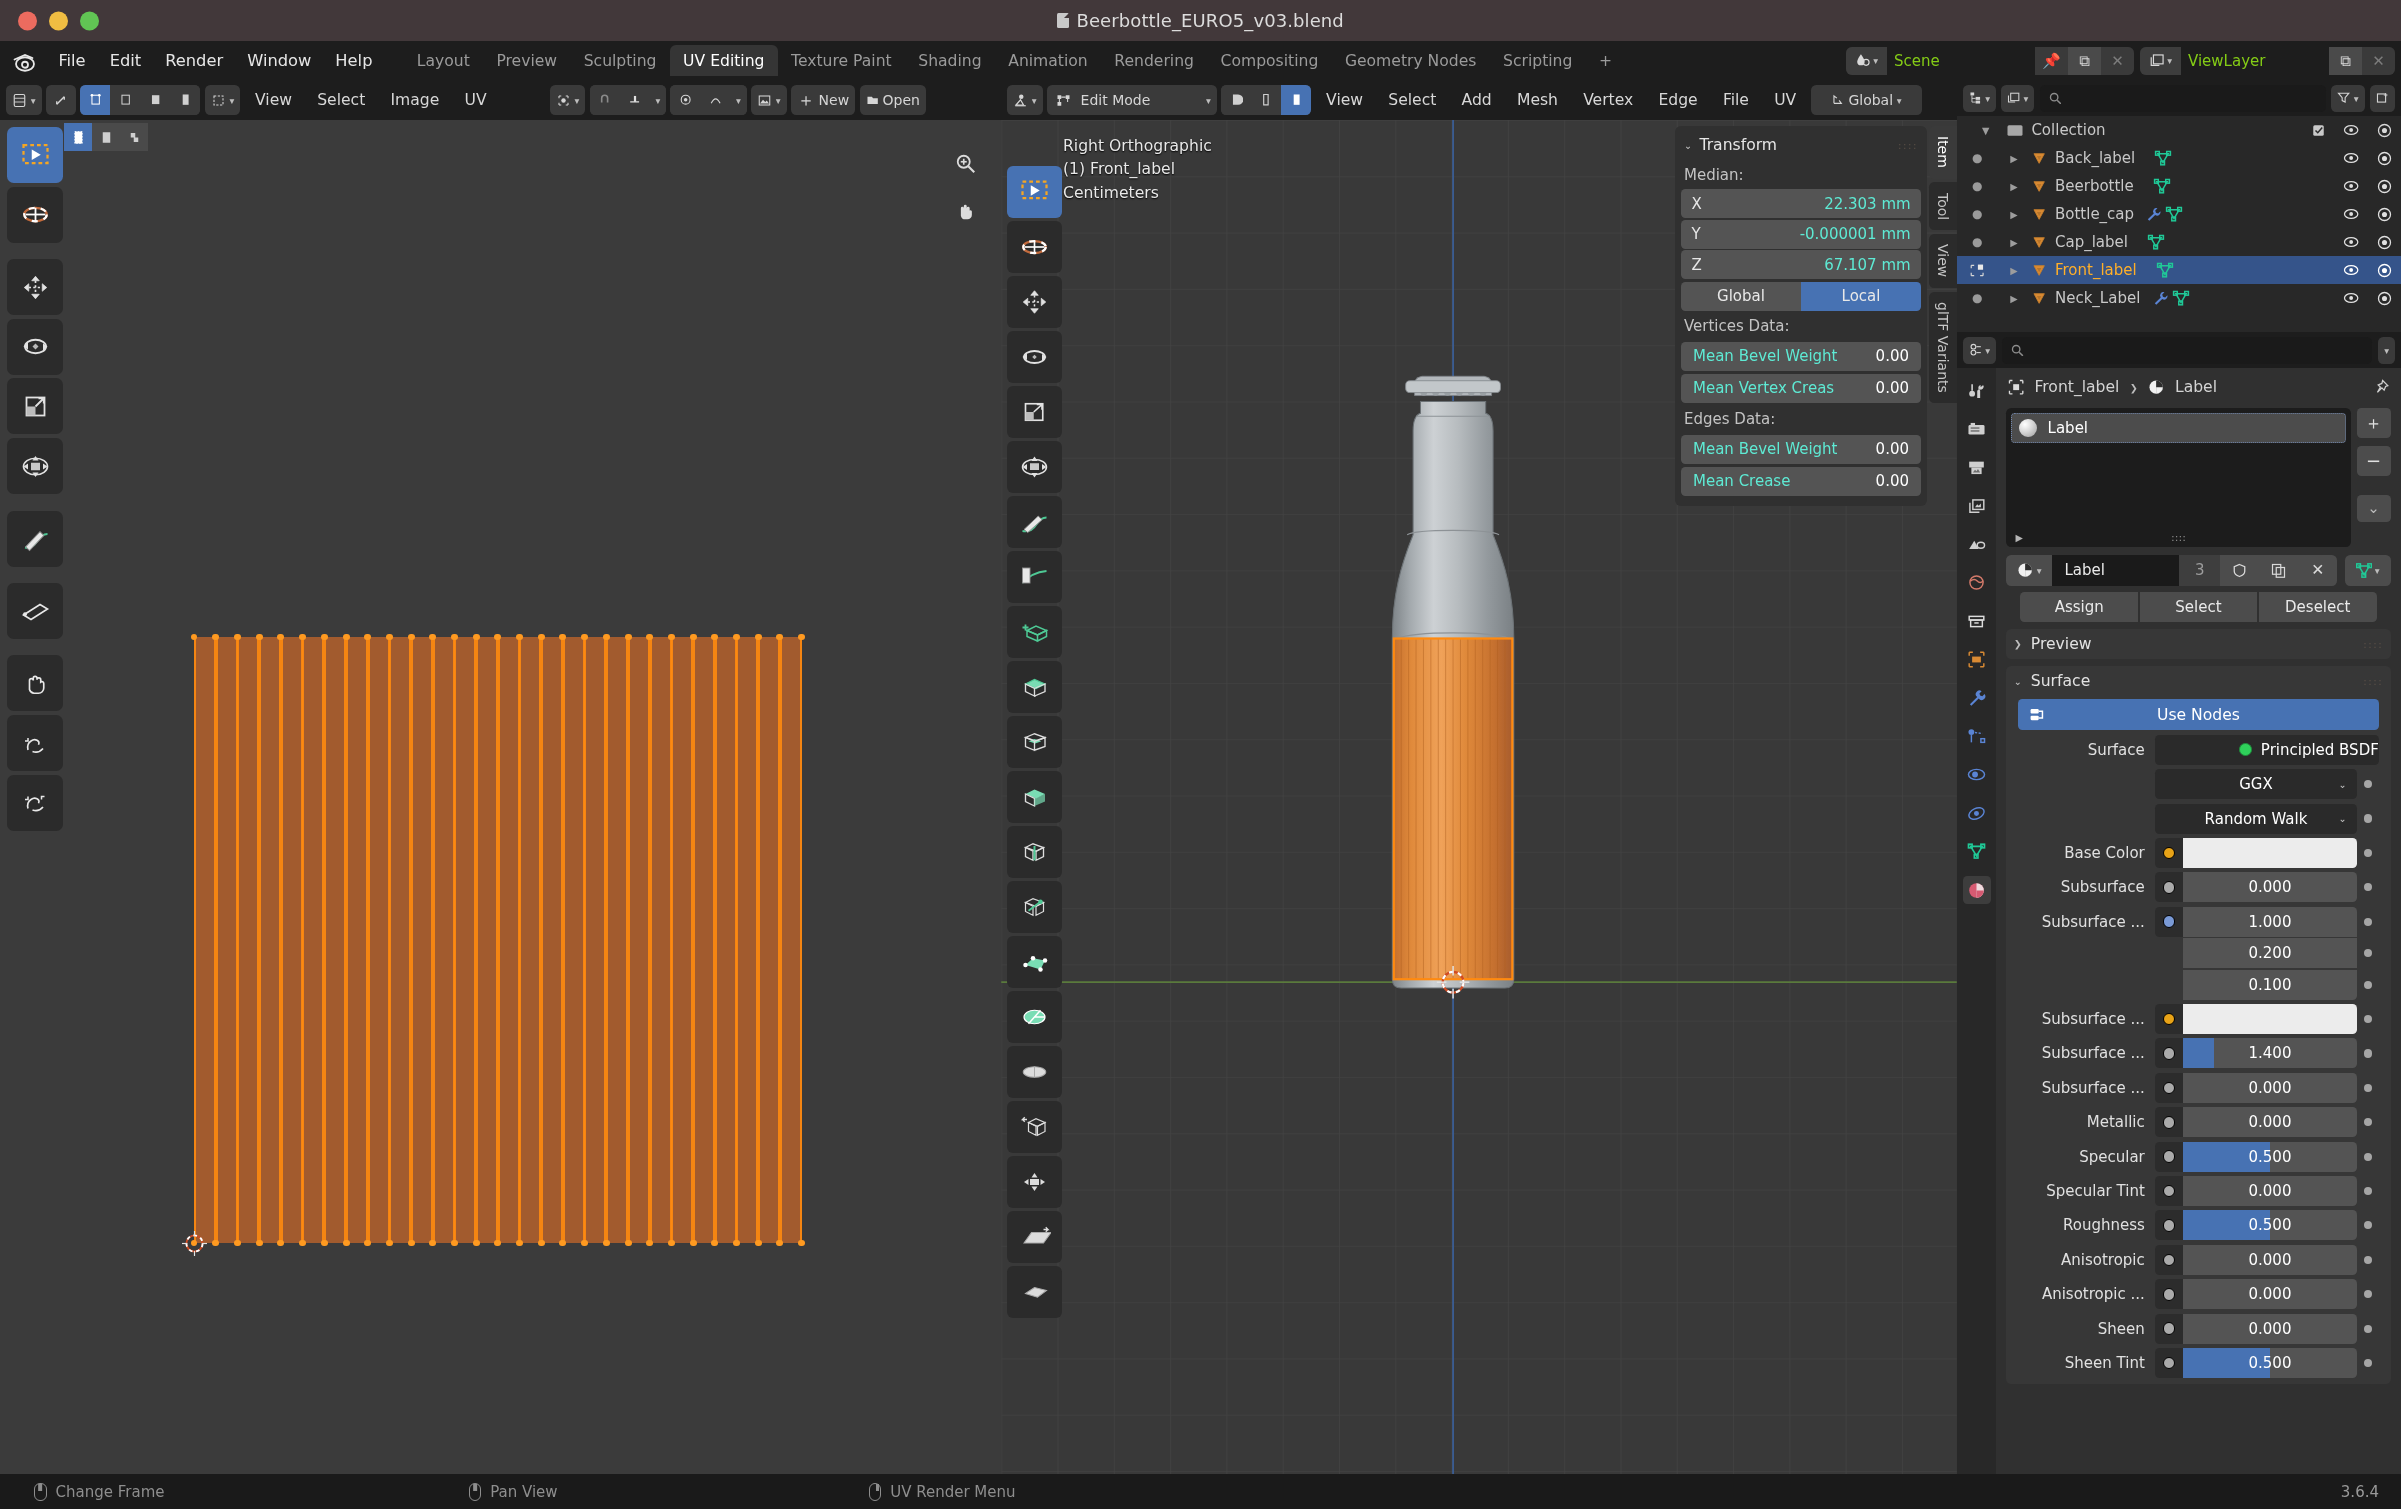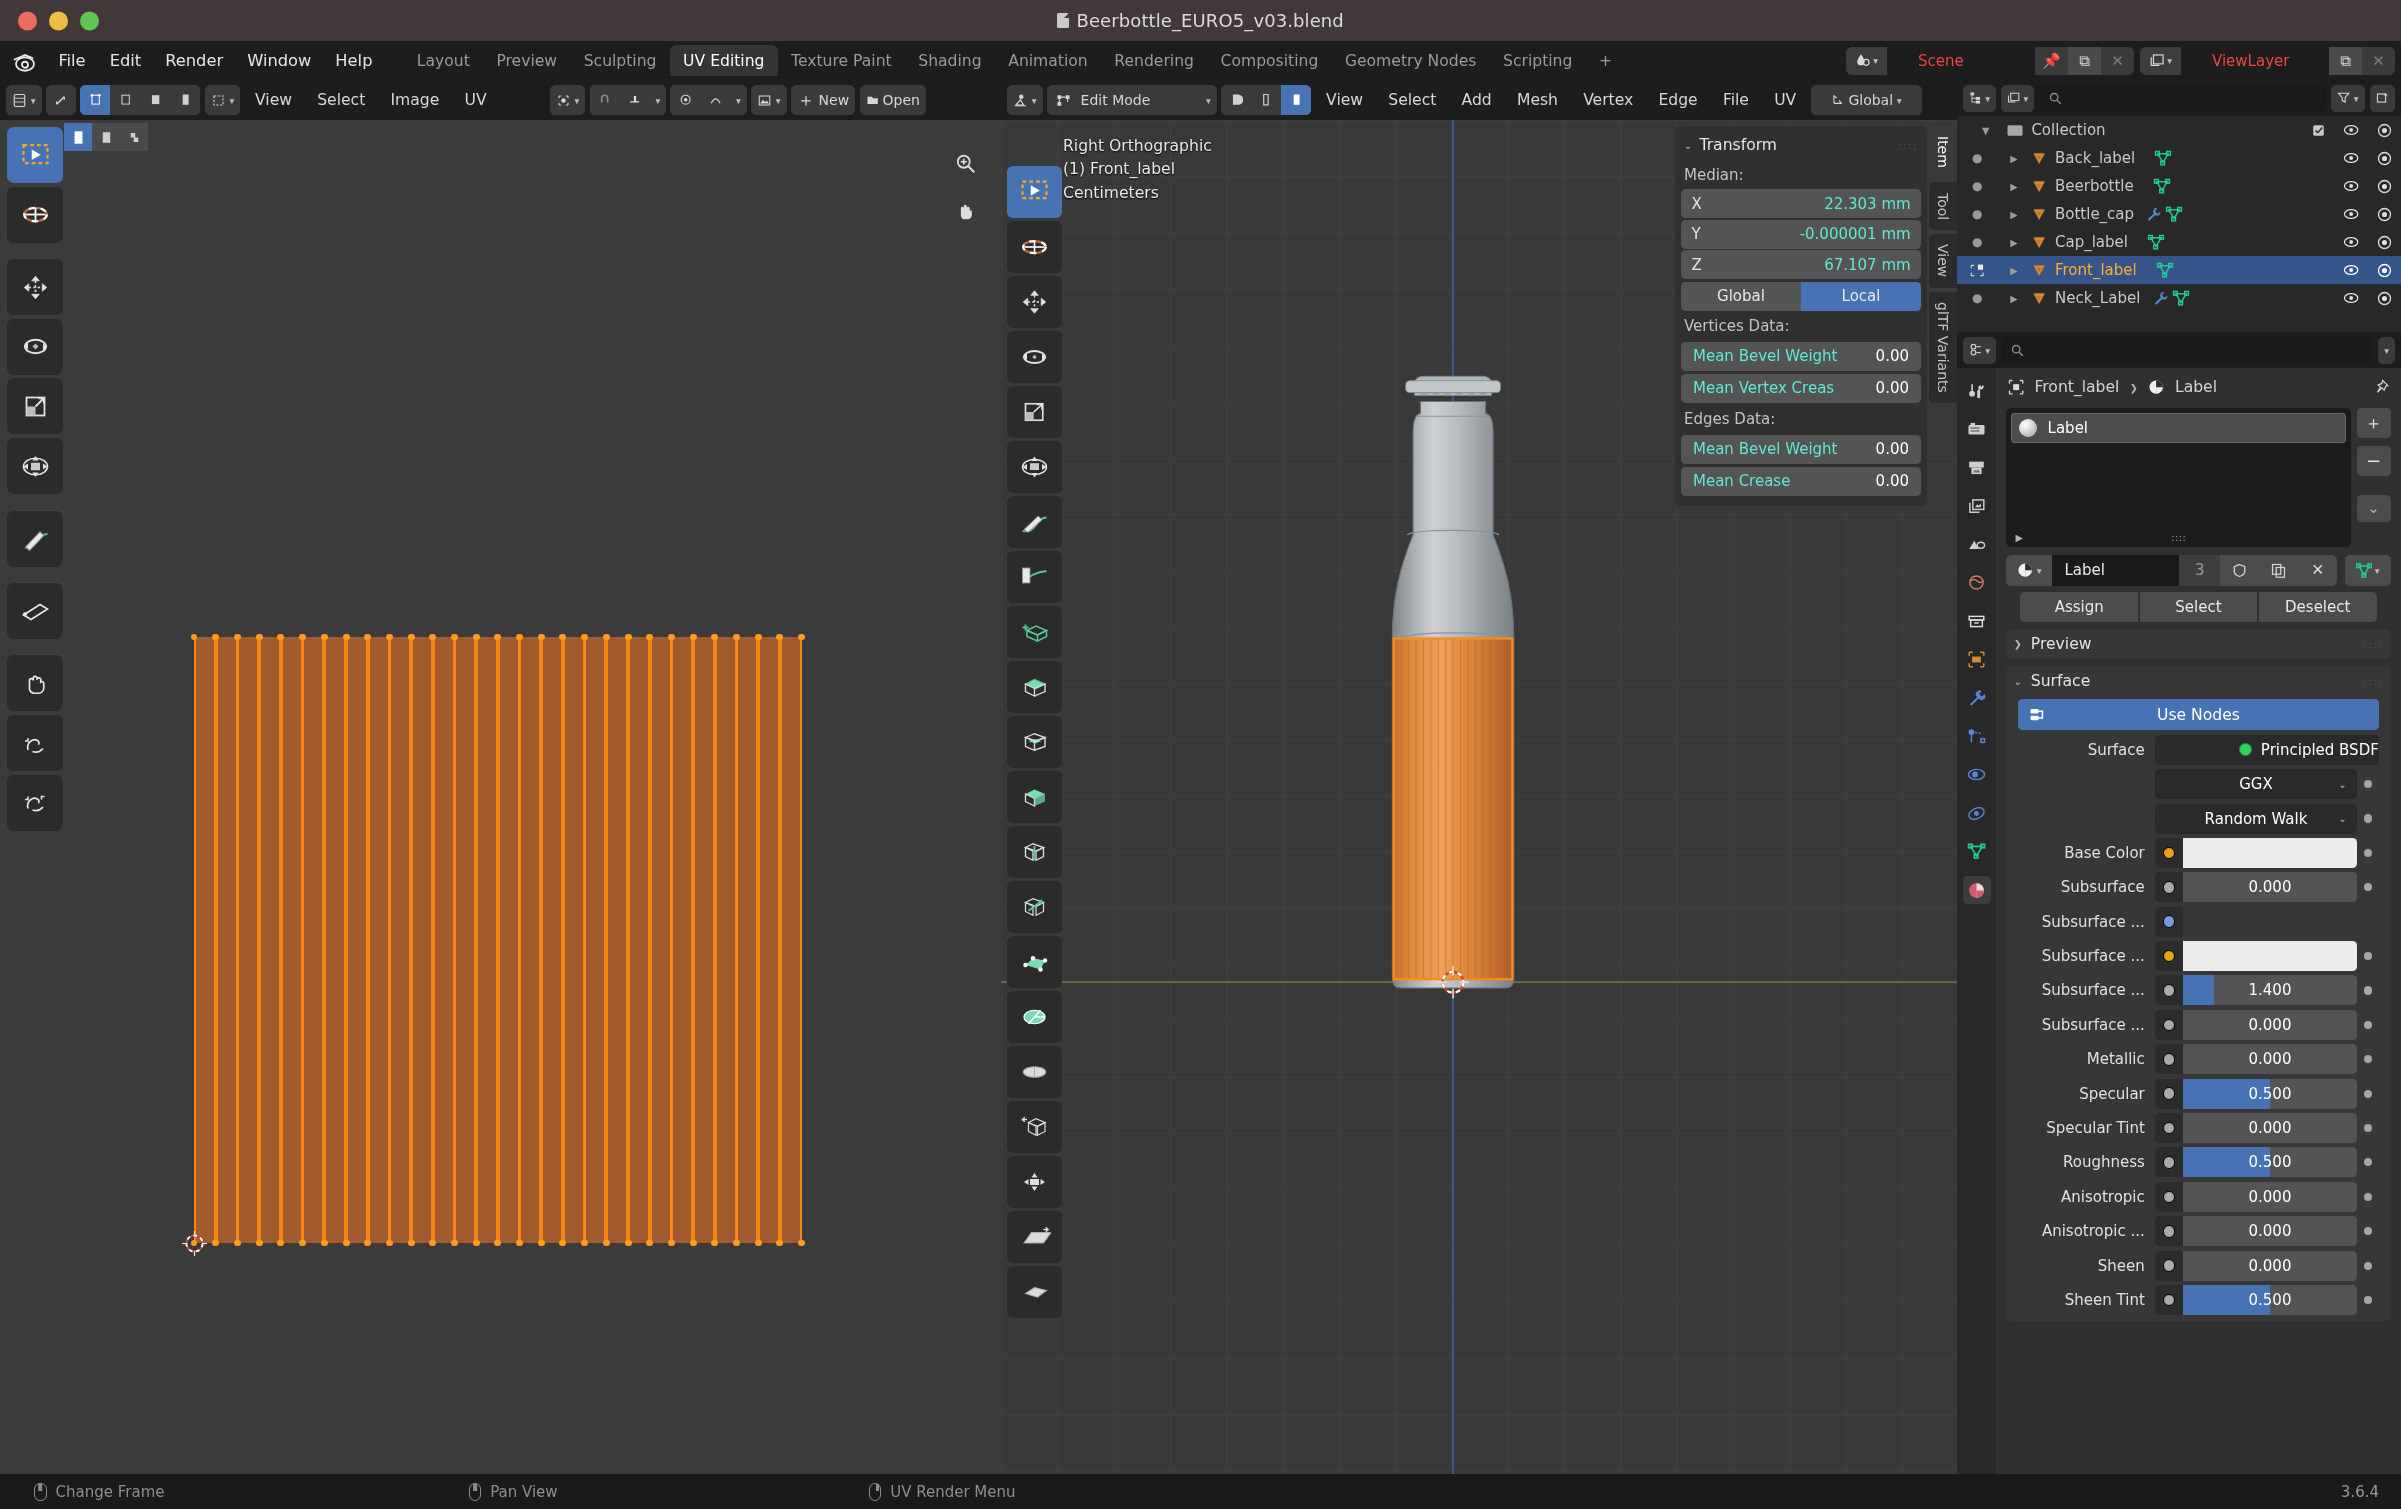--- a/index.html
+++ b/index.html
@@ -24,21 +24,21 @@
     display:flex; align-items:center; }
   #blender-logo { width:30px; height:30px; margin:0 6px 0 10.4px; flex:none; position:relative; }
   .menu-item { color:#e6e6e6; font-size:16.3px; padding:4.4px 12px; border-radius:4.4px; cursor:default; white-space:nowrap;}
   .ws-tabs { display:flex; align-items:center; margin-left:19px; gap:0; }
   .ws-tab { color:#9b9b9b; font-size:15.6px; padding:6.7px 13.3px; border-radius:6px 6px 0 0; white-space:nowrap;}
   .ws-tab.active { color:#ffffff; background:#353535; }
   #topbar-right { position:absolute; right:6px; top:0; height:39px; display:flex; align-items:center; gap:6px;}
   .idblock { display:flex; align-items:center; background:#2b2b2b; border-radius:6px; height:28px; overflow:hidden;}
   .idblock .icobox { width:41px; height:28px; display:flex; align-items:center; justify-content:center; gap:2.2px;
      background:#3d3d3d;}
-  .idblock .name { background:#1d1d1d; color:#ef4444; font-size:15px; padding:0 31px; height:28px;
+  .idblock .name { background:#1d1d1d; color:#84cc16; font-size:15px; padding:0 7px; height:28px;
      display:flex; align-items:center; min-width:148px;}
   .idblock .btn { width:33px; height:28px; display:flex; align-items:center; justify-content:center;
      background:#4a4a4a; color:#d8d8d8; font-size:15px;}
   .idblock .btn.flat{background:#3a3a3a;color:#7d7d7d;}
 
   
   .editor { position:absolute; background:#303030; }
   .ed-header { position:absolute; left:0; top:0; height:40px; width:100%; background:#1d1d1d;
      display:flex; align-items:center; padding:0 6px; gap:4.4px; }
   .hbtn { height:30px; min-width:30px; background:#3a3a3a; border-radius:5.2px; display:flex;
@@ -1601,20 +1601,40 @@
         <span class="rdot">
             <i></i>
           </span>
       </div>
 
       <div class="prow sub" style="height:auto;align-items:flex-start">
         <span class="lbl" style="line-height:30px">Subsurface ...</span>
         <span class="sock" style="height:30px">
             <i class="sdot" style="background:#7a9ad6;display:block"></i>
           </span>
+        <span class="stack">
+          <span class="stackrow">
+              <span class="f" style="border-radius:0 4.4px 0 0">1.000</span>
+              <span class="rdot">
+                <i></i>
+              </span>
+            </span>
+          <span class="stackrow">
+              <span class="f">0.200</span>
+              <span class="rdot">
+                <i></i>
+              </span>
+            </span>
+          <span class="stackrow">
+              <span class="f" style="border-radius:0 0 4.4px 0">0.100</span>
+              <span class="rdot">
+                <i></i>
+              </span>
+            </span>
+        </span>
       </div>
 
       <div class="prow">
         <span class="lbl">Subsurface ...</span>
         <span class="sock">
             <i class="sdot" style="background:#e8a317;display:block"></i>
           </span>
         <span class="fld swatch"></span>
         <span class="rdot">
             <i></i>

